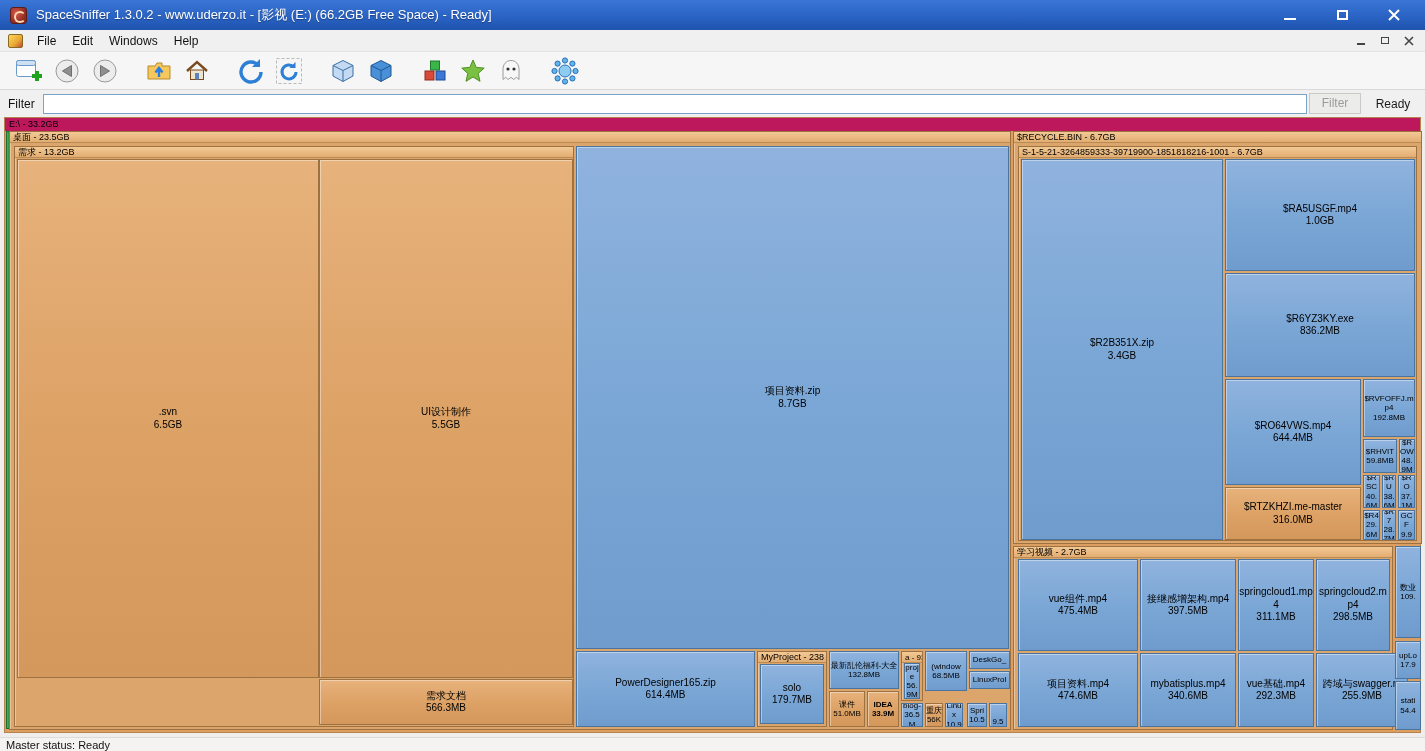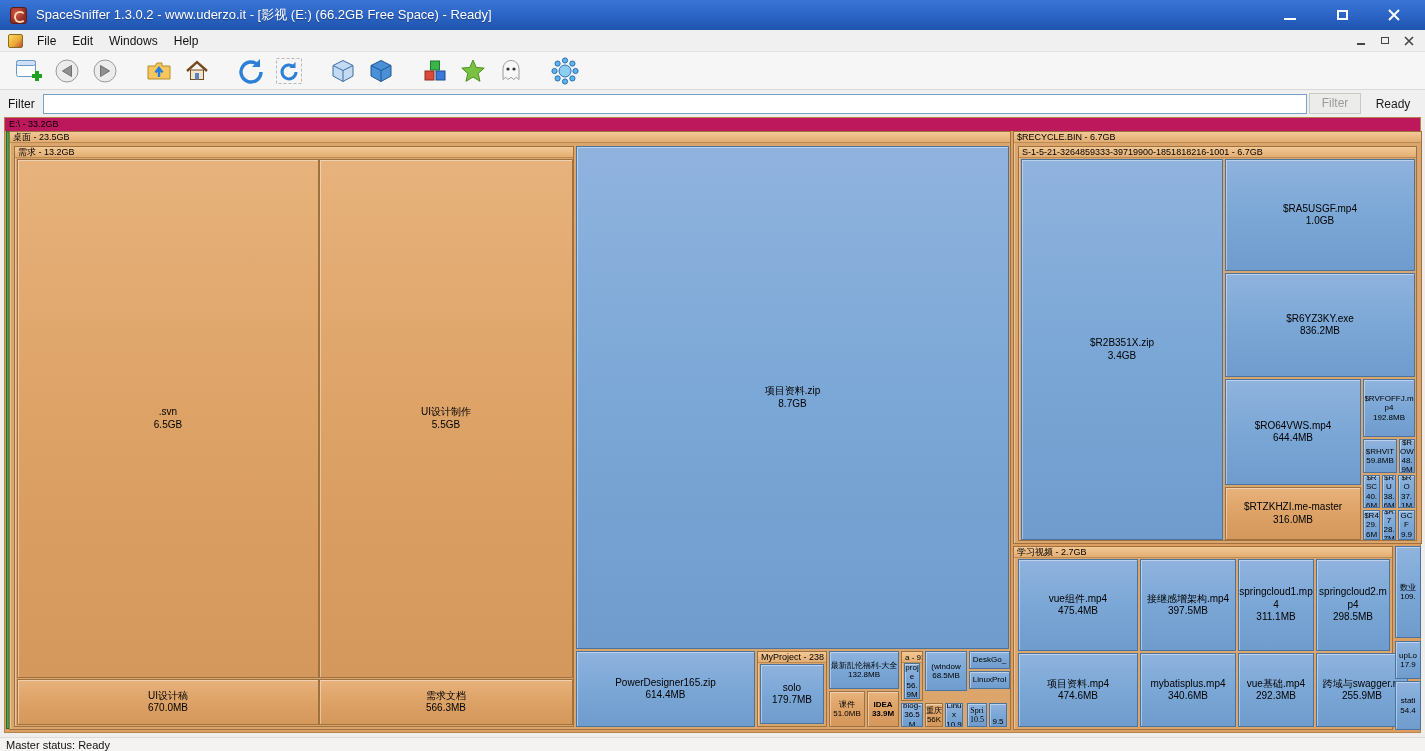--- a/index.html
+++ b/index.html
@@ -239,26 +239,20 @@
               <div>.svn</div>
               <div>6.5GB</div>
             </div>
         </div>
         <div class="node node-dir" style="left:304px; top:12px; width:254px; height:519px;">
           <div class="lbl">
               <div>UI设计制作</div>
               <div>5.5GB</div>
             </div>
         </div>
-        <div class="node node-dir" style="left:2px; top:532px; width:302px; height:46px;">
-          <div class="lbl">
-              <div>UI设计稿</div>
-              <div>670.0MB</div>
-            </div>
-        </div>
         <div class="node node-dir" style="left:304px; top:532px; width:254px; height:46px;">
           <div class="lbl">
               <div>需求文档</div>
               <div>566.3MB</div>
             </div>
         </div>
       </div>
 
       <div class="node node-file" style="left:566px; top:14px; width:433px; height:503px;">
         <div class="lbl">
@@ -339,21 +333,21 @@
       <div class="node node-file sm" style="left:959px; top:519px; width:41px; height:18px;">
         <div class="lbl">
             <div>DeskGo_</div>
           </div>
       </div>
       <div class="node node-file sm" style="left:959px; top:539px; width:41px; height:18px;">
         <div class="lbl">
             <div>LinuxProl</div>
           </div>
       </div>
-      <div class="node node-file sm" style="left:957px; top:571px; width:20px; height:24px;font-family:Liberation Serif, serif;">
+      <div class="node node-file sm" style="left:957px; top:571px; width:20px; height:24px;">
         <div class="lbl">
             <div>Spri</div>
             <div>10.5</div>
           </div>
       </div>
       <div class="node node-file sm" style="left:979px; top:571px; width:18px; height:24px;align-items:flex-end;">
         <div class="lbl">
             <div>9.5</div>
           </div>
       </div>

